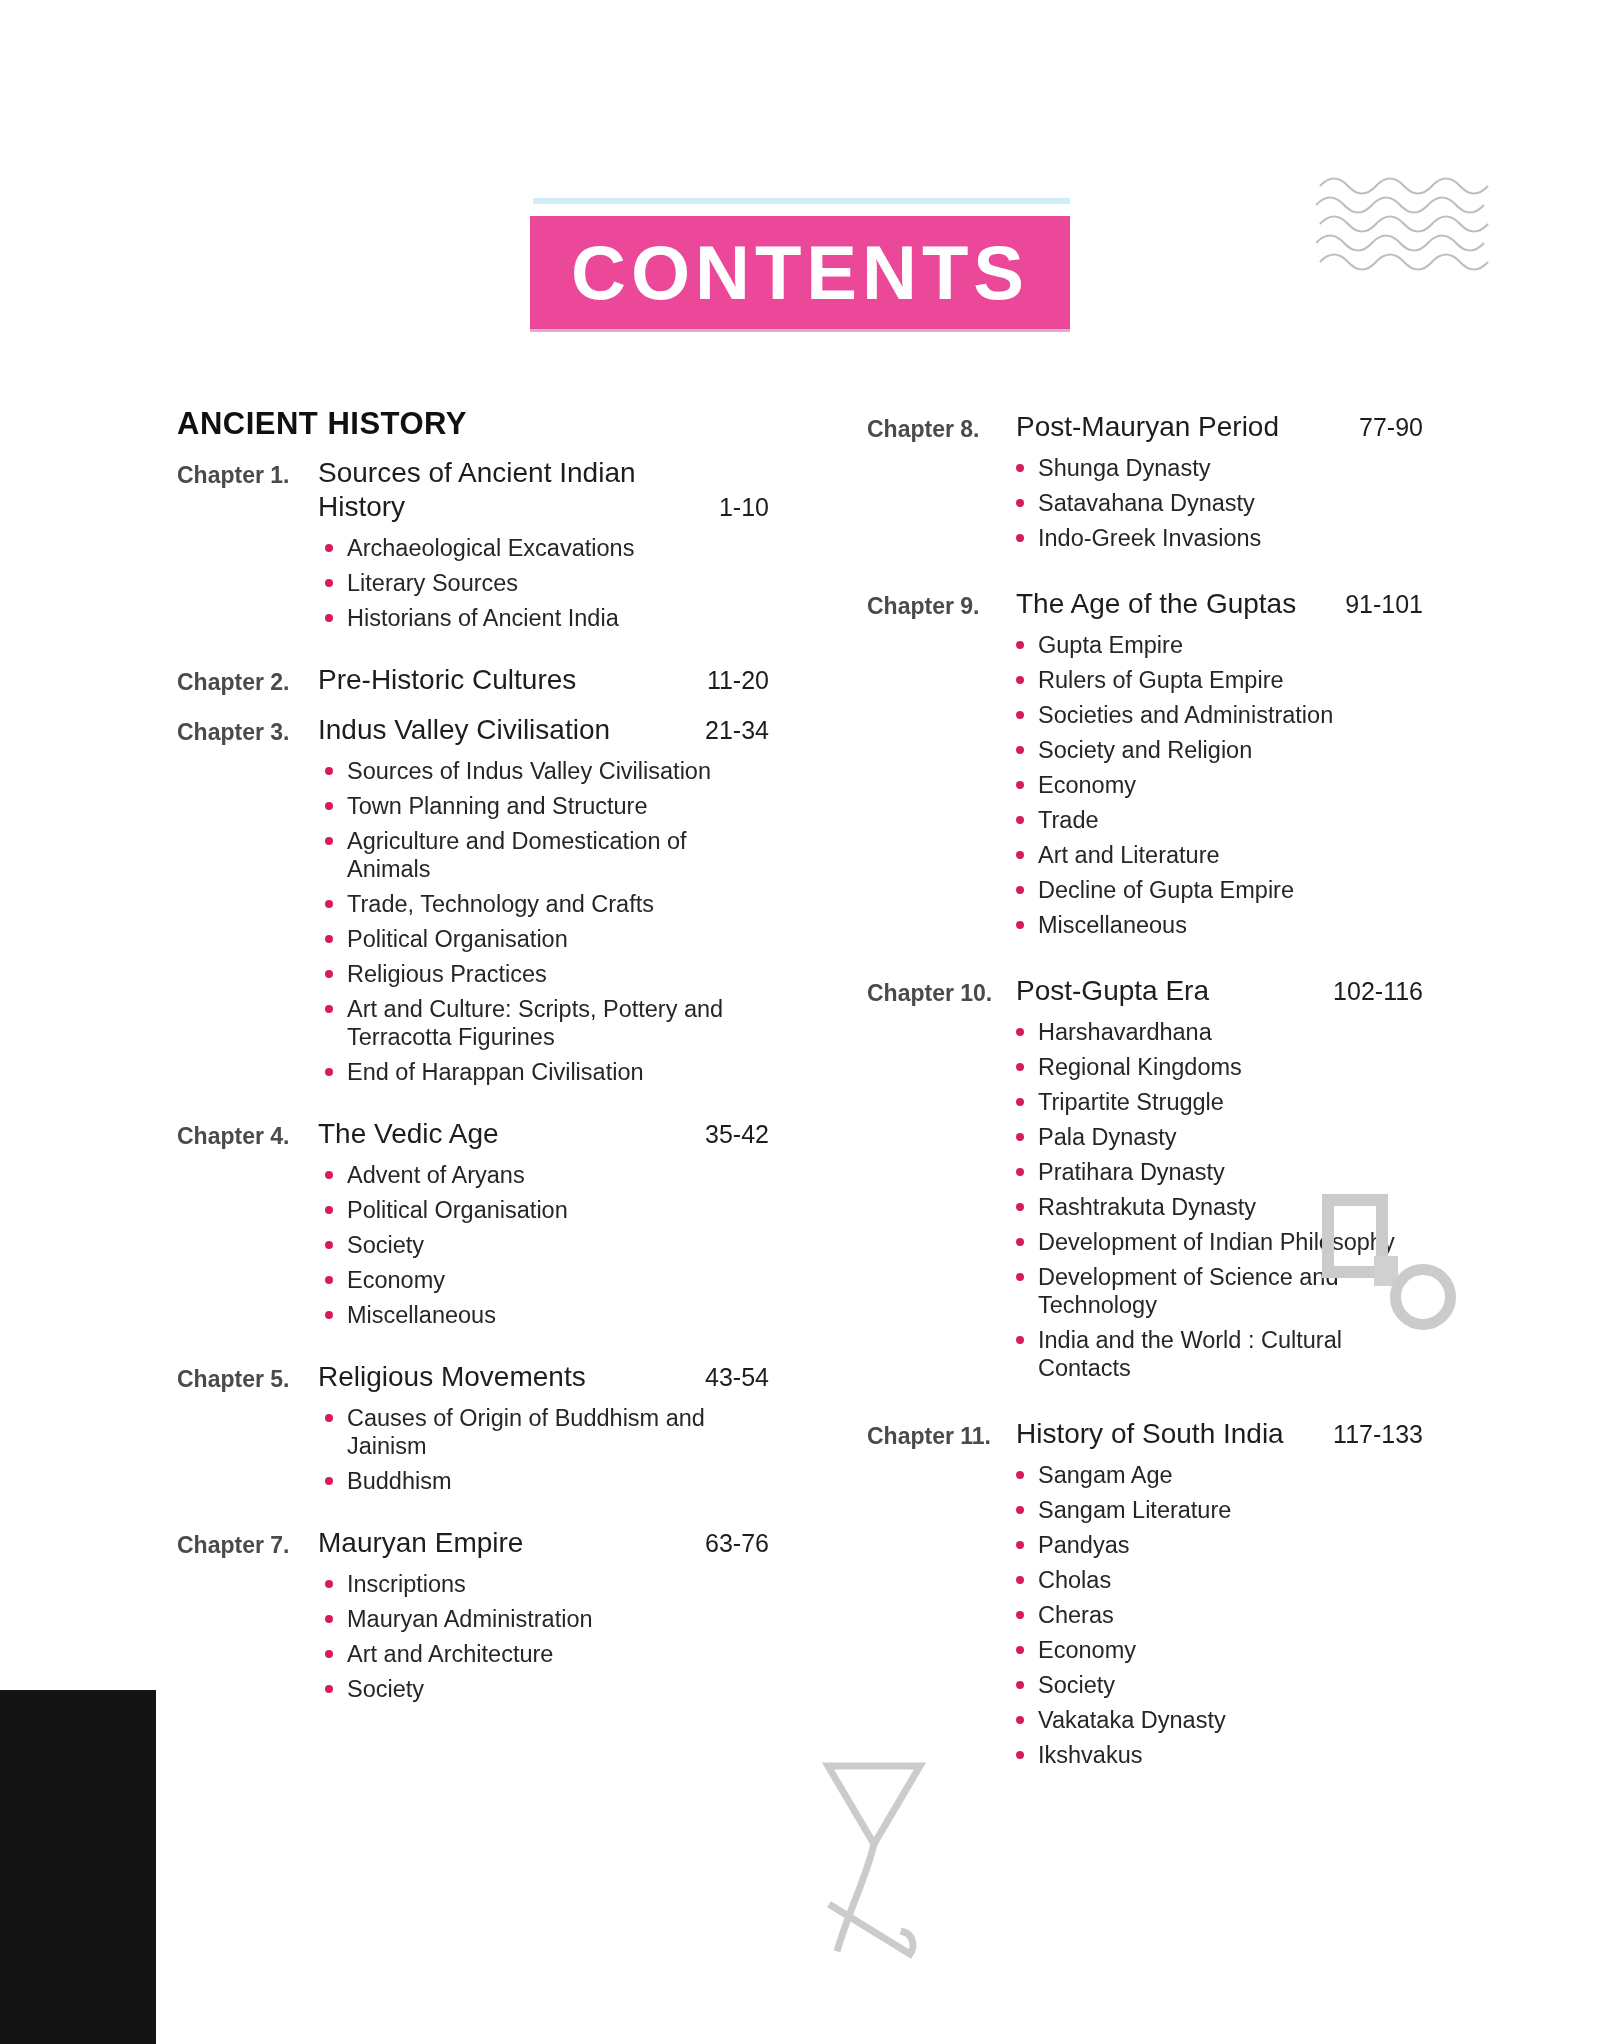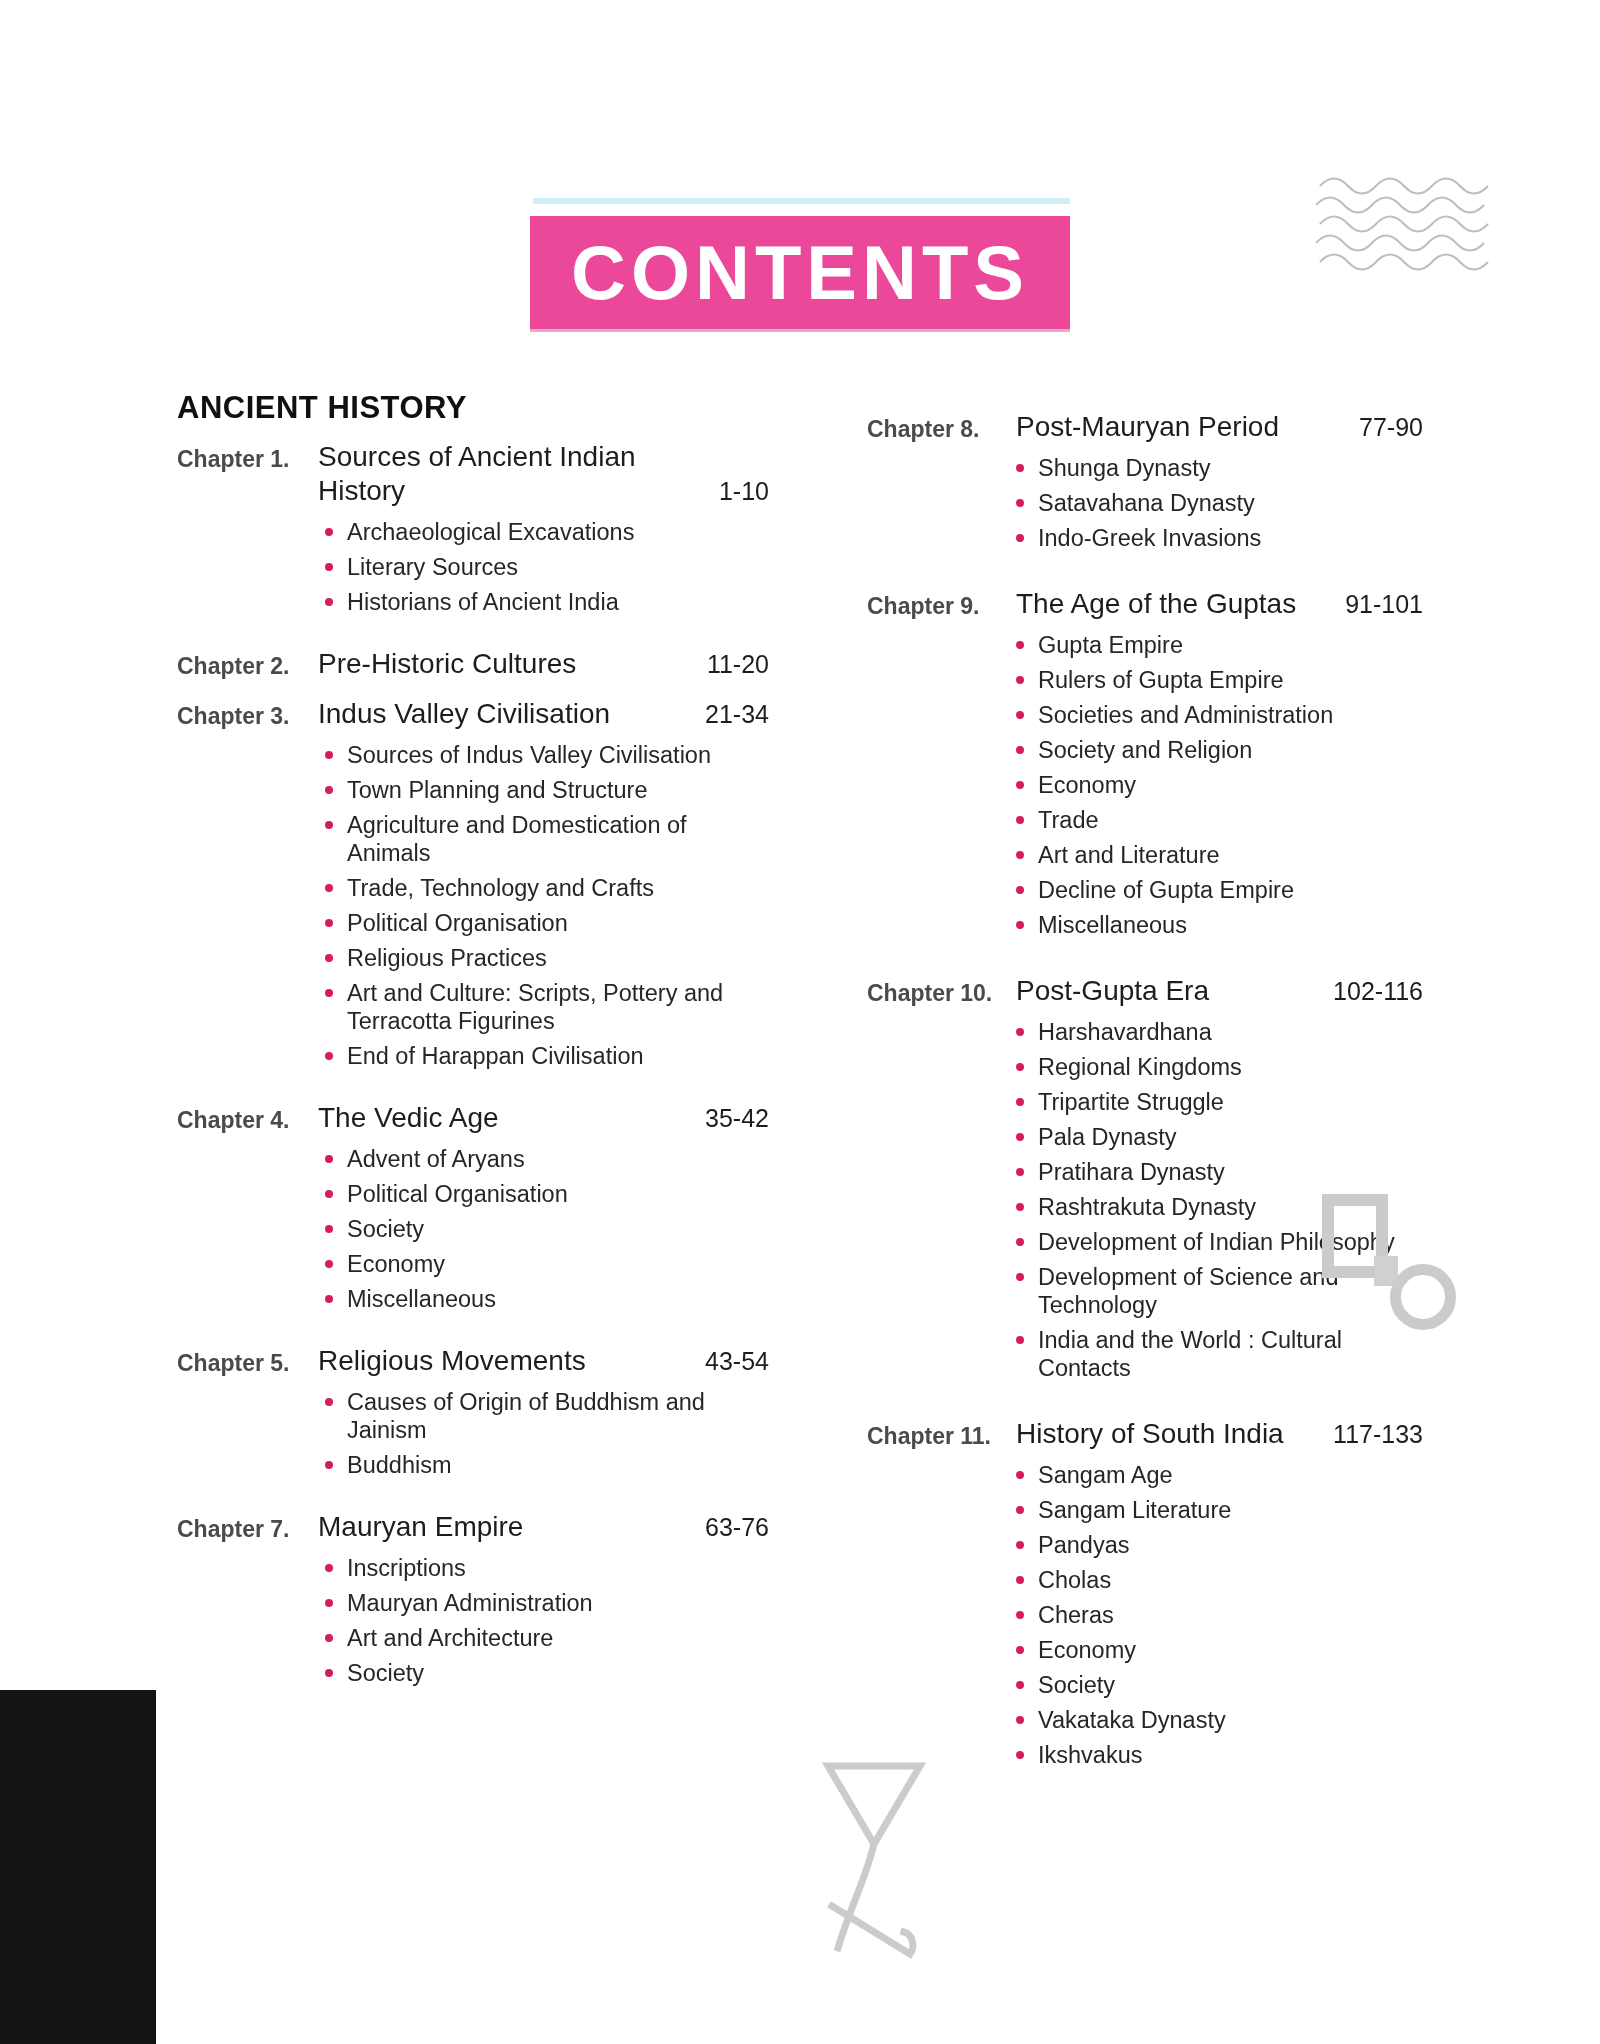--- a/index.html
+++ b/index.html
@@ -25,21 +25,21 @@
   .banner-title{
     color:#ffffff; font-size:76px; font-weight:800; letter-spacing:5px;
     margin:0; line-height:1;
   }
 
   
   .waves{ position:absolute; left:1316px; top:174px; }
 
   
   .toc-col{ position:absolute; }
-  .col-left{ left:177px; top:390px; width:592px; }
+  .col-left{ left:177px; top:406px; width:592px; }
   .col-right{ left:823px; top:410px; width:600px; }
 
   .section-heading{
     font-size:31px; font-weight:800; color:#101010; letter-spacing:.5px;
     margin:0 0 14px 0; line-height:36px;
   }
 
   .chapter{
     display:grid; grid-template-columns:141px 1fr 78px;
     margin:0 0 16px 0;

